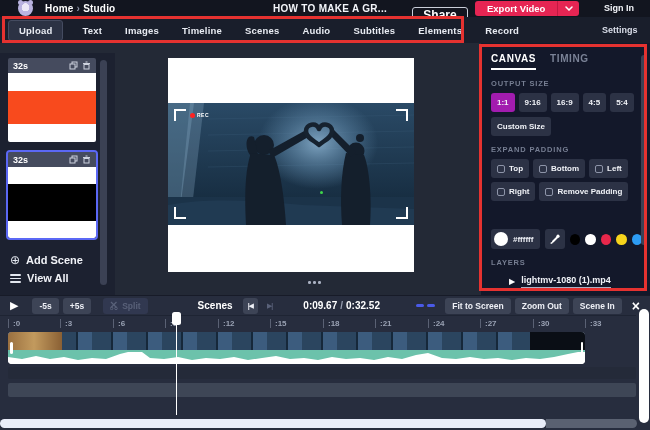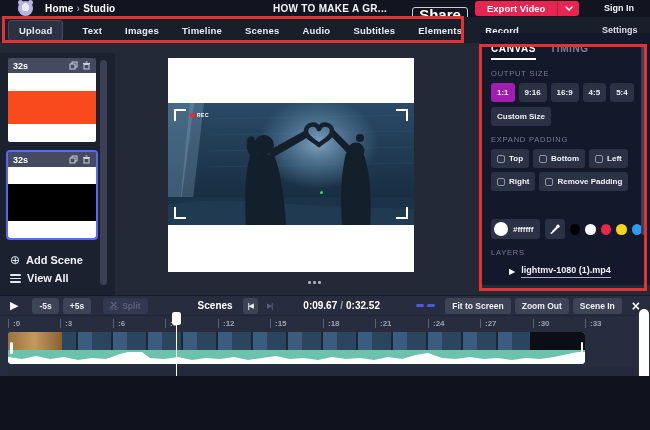--- a/index.html
+++ b/index.html
@@ -1,29 +1,29 @@
 <!DOCTYPE html>
 <html><head>
 <meta charset="utf-8">
 <style>
   * { margin:0; padding:0; box-sizing:border-box; font-family:"Liberation Sans","DejaVu Sans",sans-serif; }
   html,body { width:650px; height:430px; overflow:hidden; background:#10131d; }
-  .app { position:relative; width:650px; height:376px; background:#232936; overflow:hidden; }
+  .app { position:relative; width:650px; height:430px; background:#232936; overflow:hidden; }
 
   
   .topbar { position:absolute; left:0; top:0; width:650px; height:17px; background:#12151f; display:flex; align-items:center; }
   .avatar { position:absolute; left:18px; top:1px; width:15px; height:15px; border-radius:50%;
             background:radial-gradient(circle at 50% 42%, #ece9f7 0 34%, #b9b3e0 35% 100%); }
   .avatar::before, .avatar::after { content:""; position:absolute; top:-1px; width:5px; height:5px; border-radius:50%; background:#b9b3e0; }
   .avatar::before { left:0; } .avatar::after { right:0; }
   .breadcrumb { position:absolute; left:45px; top:3px; font-size:10px; font-weight:700; color:#ffffff; letter-spacing:.2px; }
   .breadcrumb .sep { color:#8b92a6; margin:0 3px; }
   .doc-title { position:absolute; left:230px; width:200px; top:3px; text-align:center; font-size:10px; font-weight:700; color:#f2f4f9; letter-spacing:.3px; }
   .share-btn { position:absolute; left:412px; top:7px; width:56px; height:15px; border:1.5px solid #c9ced9; border-radius:3px;
-               color:#ffffff; font-size:15px; font-weight:700; display:flex; align-items:center; justify-content:center; background:transparent; }
+               color:#ffffff; font-size:12px; font-weight:700; display:flex; align-items:center; justify-content:center; background:transparent; }
   .export-btn { position:absolute; left:475px; top:1px; height:15px; background:#e62553; border-radius:3px; display:flex; align-items:stretch; }
   .export-main { padding:0 12px; display:flex; align-items:center; color:#fff; font-size:9.5px; font-weight:700; }
   .export-caret { width:22px; border-left:1px solid #c11a42; display:flex; align-items:center; justify-content:center; }
   .signin { position:absolute; left:604px; top:3px; font-size:9px; font-weight:700; color:#f2f4f9; }
   .settings { position:absolute; left:602px; top:25px; font-size:9px; font-weight:700; color:#d9dde8; z-index:5; }
 
   
   .tabbar { position:absolute; left:0; top:17px; width:650px; height:26px; background:#191e2b; display:flex; align-items:center; padding-left:8px; }
   .tab { font-size:9.5px; font-weight:700; color:#e8ebf2; margin-right:23px; letter-spacing:.2px; white-space:nowrap; }
   .tab.active { background:#2c3244; border:1px solid #444b60; border-radius:3px; padding:4px 10px; margin-right:19px; }
@@ -55,25 +55,25 @@
   .corner.bl { left:6px; bottom:6px; border-left:2px solid #fff; border-bottom:2px solid #fff; }
   .corner.br { right:6px; bottom:6px; border-right:2px solid #fff; border-bottom:2px solid #fff; }
   .rec { position:absolute; left:22px; top:9px; z-index:6; display:flex; align-items:center; gap:2px; }
   .rec-dot { width:5px; height:5px; border-radius:50%; background:#ff2222; }
   .rec-label { font-size:5px; font-weight:700; color:#ffffff; letter-spacing:.5px; }
   .green-dot { position:absolute; left:152px; top:88px; width:3px; height:3px; border-radius:50%; background:#3fd64a; z-index:6; }
   .dots-handle { position:absolute; left:308px; top:281px; display:flex; gap:2.5px; }
   .dots-handle i { width:2.5px; height:2.5px; border-radius:50%; background:#aab1c2; }
 
   
-  .right-panel { position:absolute; left:481px; top:33px; width:169px; height:252px; background:#13182a; padding:10px 8px 0 10px; }
+  .right-panel { position:absolute; left:481px; top:43px; width:169px; height:252px; background:#13182a; padding:10px 8px 0 10px; }
   .rp-tabs { display:flex; gap:14px; margin-bottom:3px; }
   .rp-tab { font-size:10px; font-weight:700; letter-spacing:.6px; color:#7a8296; padding-bottom:4px; }
   .rp-tab.active { color:#ffffff; border-bottom:2px solid #ffffff; }
-  .rp-label { font-size:7.5px; font-weight:400; letter-spacing:.8px; color:#767e92; margin:9px 0 5px; }
+  .rp-label { font-size:7.5px; font-weight:700; letter-spacing:.8px; color:#767e92; margin:9px 0 5px; }
   .chip-row { display:flex; gap:4px; flex-wrap:wrap; width:152px; }
   .chip { background:#2c3245; border-radius:3px; color:#f0f2f7; font-size:8px; font-weight:700;
           padding:5px 6px; display:flex; align-items:center; gap:4px; }
   .chip.blue { background:#a21caf; }
   .cb { display:inline-block; width:8px; height:8px; border:1.5px solid #8d94a8; border-radius:2px; background:transparent; }
   .color-row { display:flex; align-items:center; gap:5px;margin-top:28px; }
   .color-pill { background:#2c3245; border-radius:3px; height:20px; display:flex; align-items:center; gap:5px; padding:0 7px 0 3px; }
   .color-circle { width:14px; height:14px; border-radius:50%; background:#ffffff; }
   .hex { font-size:8px; font-weight:700; color:#eef0f6; }
   .picker-btn { width:20px; height:20px; background:#2c3245; border-radius:3px; display:flex; align-items:center; justify-content:center; }

